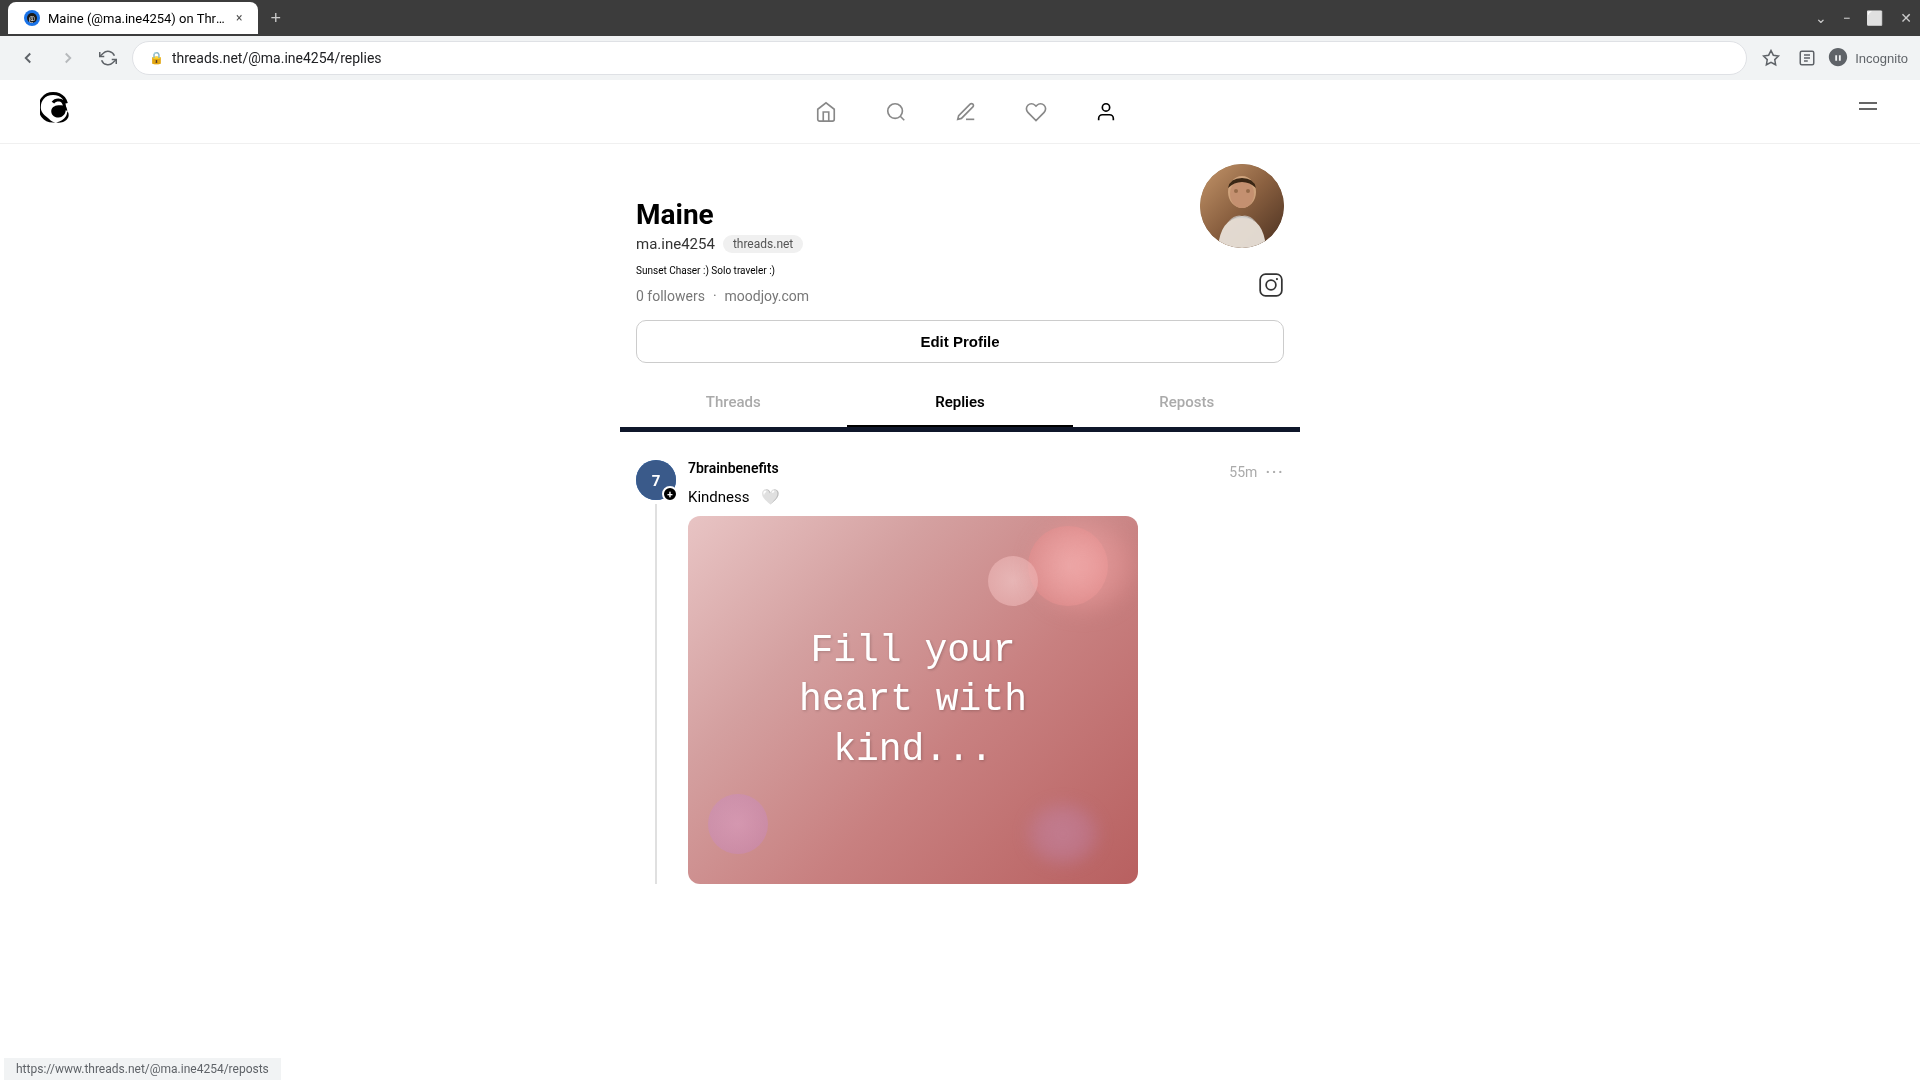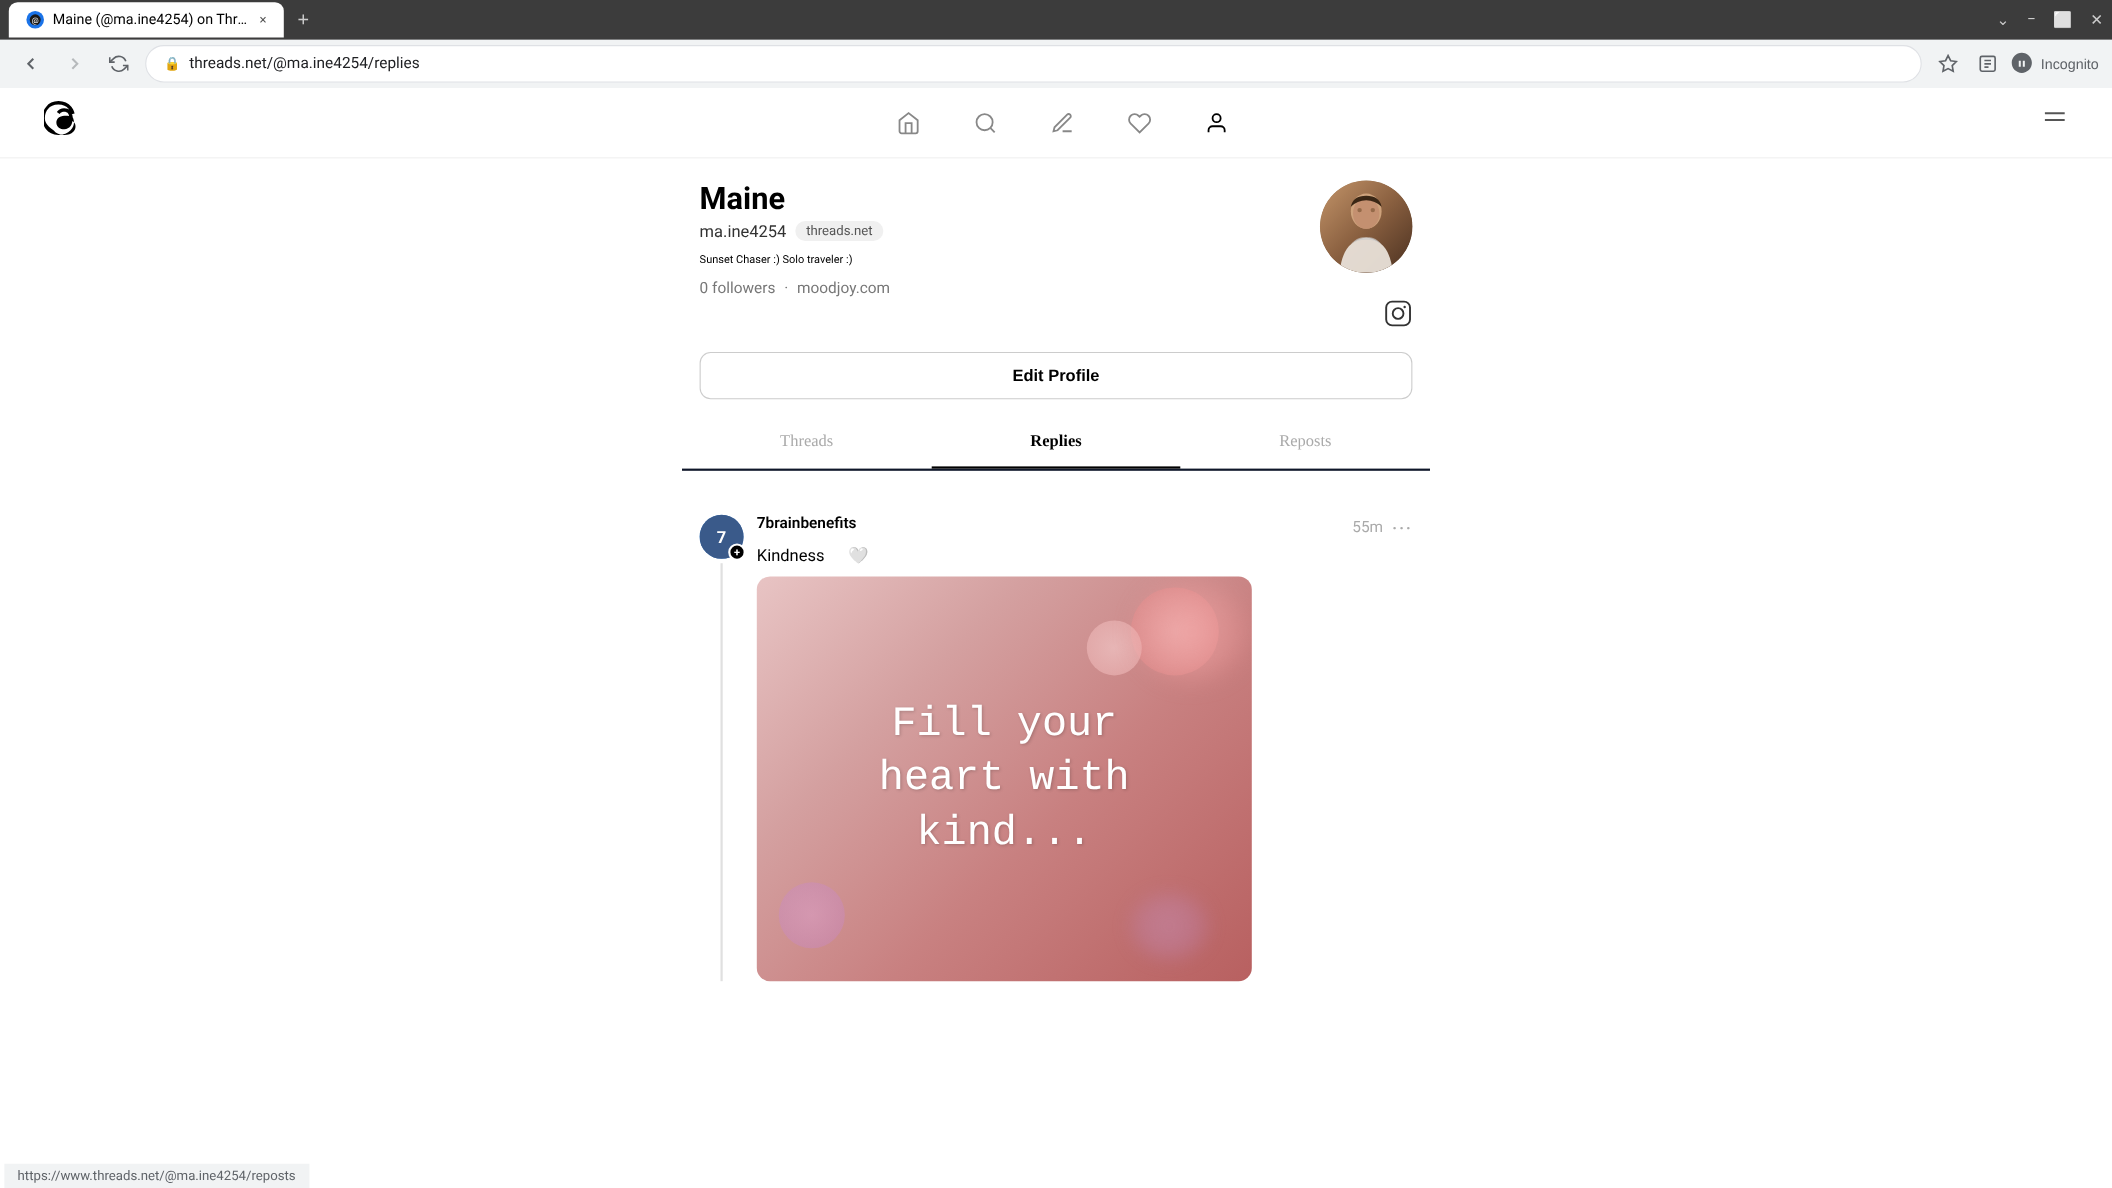--- a/index.html
+++ b/index.html
@@ -211,21 +211,21 @@
     
     .profile-container {
       max-width: 680px;
       margin: 0 auto;
       padding: 20px 0 0 0;
     }
 
     .profile-header {
       display: flex;
       justify-content: space-between;
-      align-items: flex-start;
+      align-items: flex-end;
       padding: 0 16px;
       margin-bottom: 12px;
     }
 
     .profile-info {}
 
     .profile-name {
       font-size: 28px;
       font-weight: 700;
       color: #000;
@@ -292,23 +292,22 @@
       font-size: 15px;
       font-weight: 600;
       color: #000;
       cursor: pointer;
       text-align: center;
     }
 
     
     .profile-tabs {
       display: flex;
-      border-bottom: 2px solid #0f172a;
-      margin-bottom: 12px;
-      font-family: Liberation Serif, serif;
+      border-bottom: 5px solid #0f172a;
+      margin-bottom: 0;
     }
 
     .profile-tab {
       flex: 1;
       text-align: center;
       padding: 14px 0;
       font-size: 15px;
       color: #aaa;
       cursor: pointer;
       border-bottom: 2px solid transparent;
@@ -408,21 +407,21 @@
       color: #aaa;
       cursor: pointer;
     }
 
     .post-text {
       font-size: 15px;
       color: #000;
       margin-bottom: 10px;
       display: flex;
       align-items: center;
-      gap: 22px;
+      gap: 12px;
     }
 
     .post-image {
       width: 450px;
       height: 368px;
       border-radius: 12px;
       overflow: hidden;
       background: linear-gradient(135deg, #e8c4c4 0%, #d4a0a0 30%, #c88080 60%, #b86060 100%);
       position: relative;
     }

